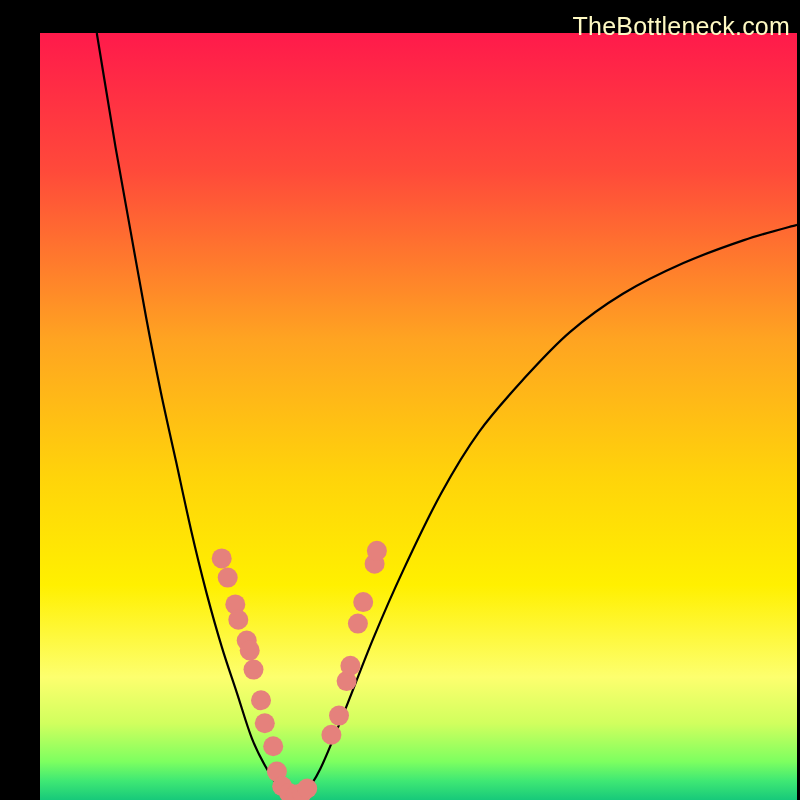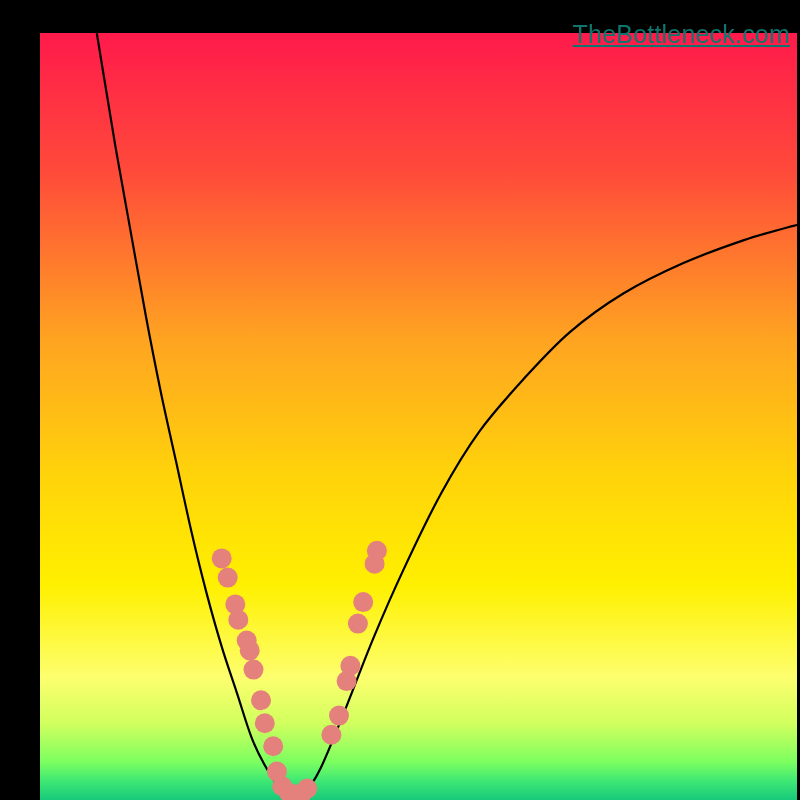--- a/index.html
+++ b/index.html
@@ -12,28 +12,27 @@
     font-family: Arial, Helvetica, sans-serif;
   }
   .frame {
     position: relative;
     width: 800px;
     height: 800px;
     background: #000;
   }
   .watermark {
     position: absolute;
-    top: 20px;
+    top: 12px;
     right: 10px;
-    color: #0f766e;
+    color: #fef9c3;
     font-size: 25px;
     font-weight: 500;
     letter-spacing: 0.2px;
     z-index: 10;
-    text-decoration: underline;
   }
   svg {
     position: absolute;
     left: 0;
     top: 0;
   }
 </style>
 </head>
 <body>
 

